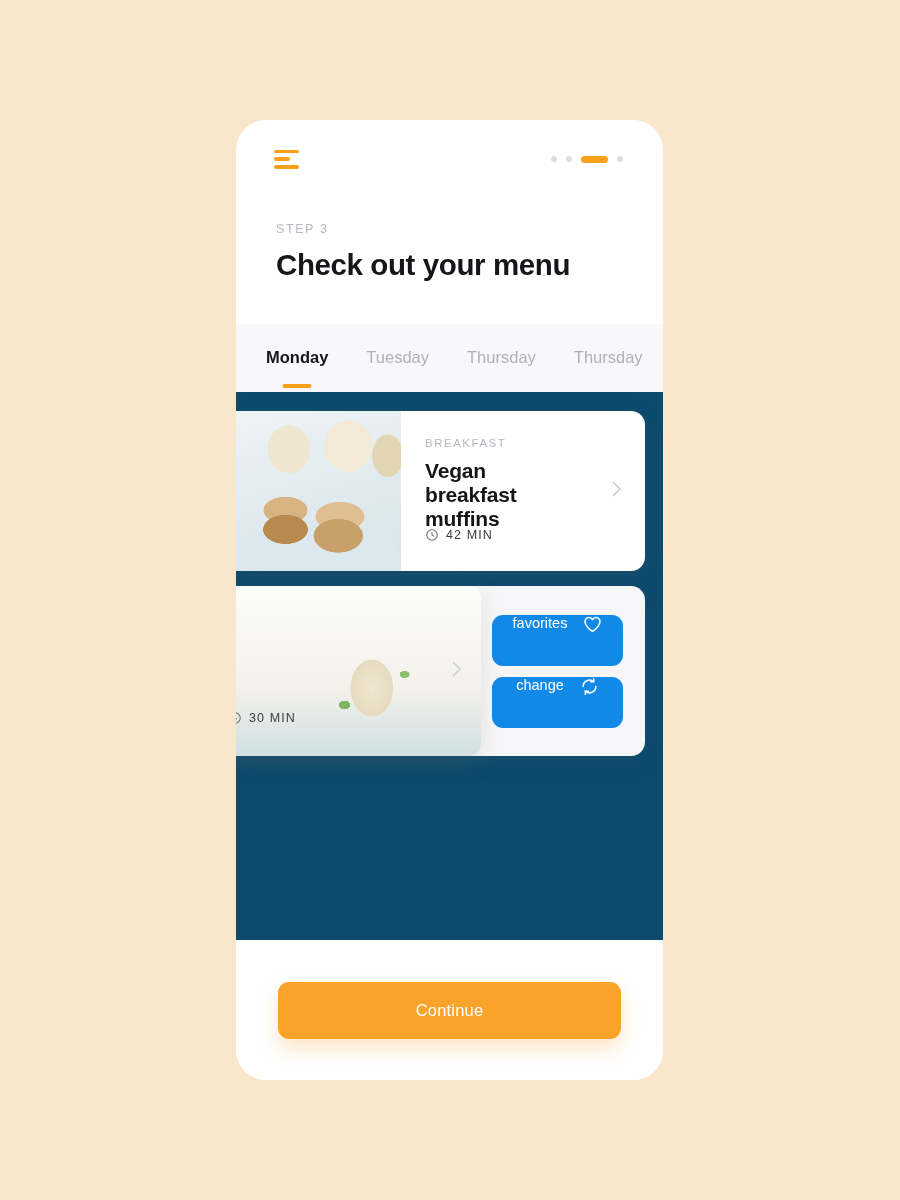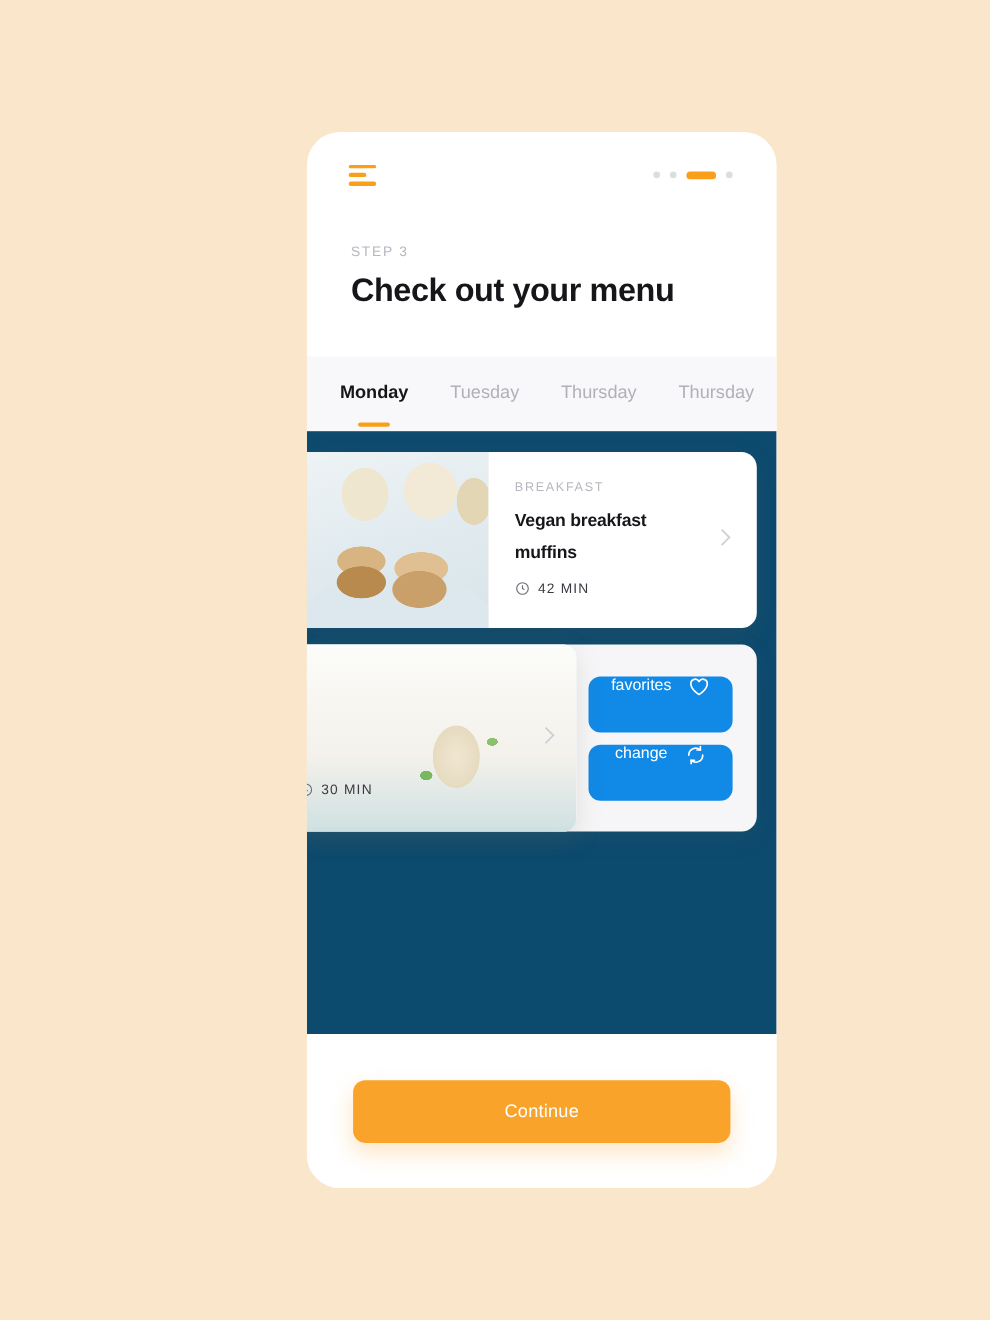--- a/index.html
+++ b/index.html
@@ -18,21 +18,20 @@
     position: absolute;
     left: 236px;
     top: 120px;
     width: 427px;
     height: 960px;
     background: #ffffff;
     border-radius: 30px;
     overflow: hidden;
     display: flex;
     flex-direction: column;
-    margin-left: 43px;
   }
 
   
   .topbar {
     height: 78px;
     flex: 0 0 78px;
     display: flex;
     align-items: center;
     justify-content: space-between;
     padding: 0 40px 0 38px;
@@ -147,22 +146,22 @@
     padding: 26px 10px 0 24px;
     position: relative;
   }
   .kicker {
     font-size: 11.5px;
     letter-spacing: 1.5px;
     color: #b7b8bf;
   }
   .mealname {
     margin-top: 10px;
-    font-size: 16px;
-    line-height: 29px;
+    font-size: 21px;
+    line-height: 24px;
     font-weight: 700;
     color: #16161a;
     letter-spacing: -0.2px;
     max-width: 150px;
   }
   .timerow {
     position: absolute;
     left: 24px;
     bottom: 29px;
     display: flex;

